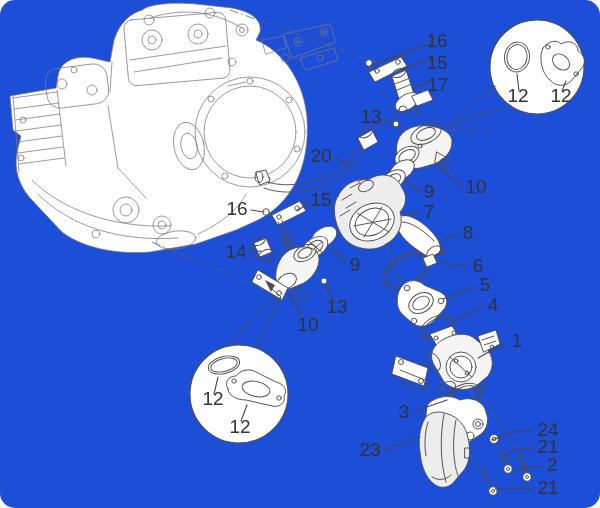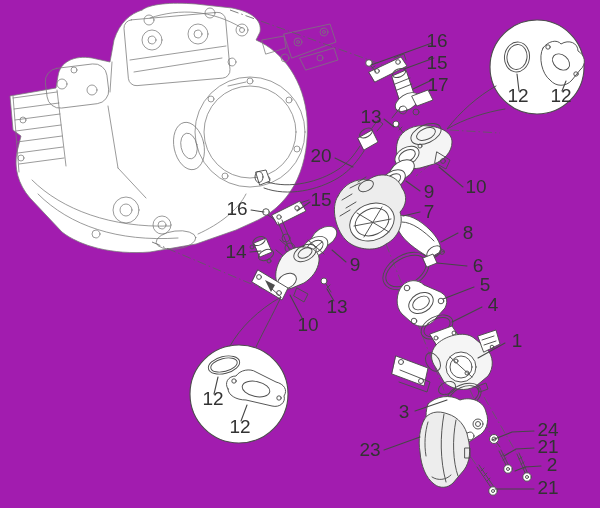--- a/index.html
+++ b/index.html
@@ -1,16 +1,16 @@
 <!DOCTYPE html>
 <html><head>
 <meta charset="utf-8">
 <style>
   html,body{margin:0;padding:0;background:#fff;}
-  .stage{width:600px;height:508px;position:relative;background:#a21caf;overflow:hidden;}
+  .stage{width:600px;height:508px;position:relative;background:#1d4ed8;overflow:hidden;border-radius:15px;}
   svg{display:block;}
   .eng{fill:none;stroke:#7a7a7a;stroke-width:.75;stroke-linecap:round;stroke-linejoin:round;}
   .eng .silh{fill:#fff;}
   .pt{fill:none;stroke:#4e4e4e;stroke-width:.95;stroke-linecap:round;stroke-linejoin:round;}
   .pt .w{fill:#fff;}
   .pt .sh{fill:#ededed;}
   .pt .sh2{fill:#f5f5f5;}
   .dash{fill:none;stroke:#5e5e5e;stroke-width:.8;stroke-dasharray:9 3 1.5 3;}
   .leader{fill:none;stroke:#474747;stroke-width:1.1;stroke-linecap:round;}
   .balloon{fill:#fff;stroke:#4e4e4e;stroke-width:1.1;}

